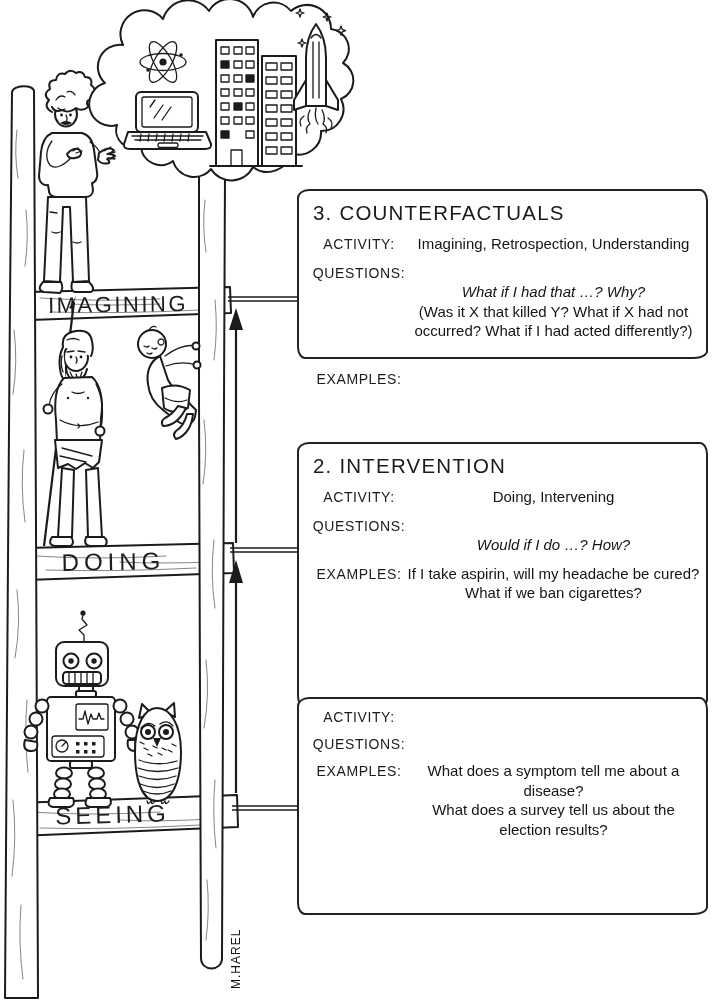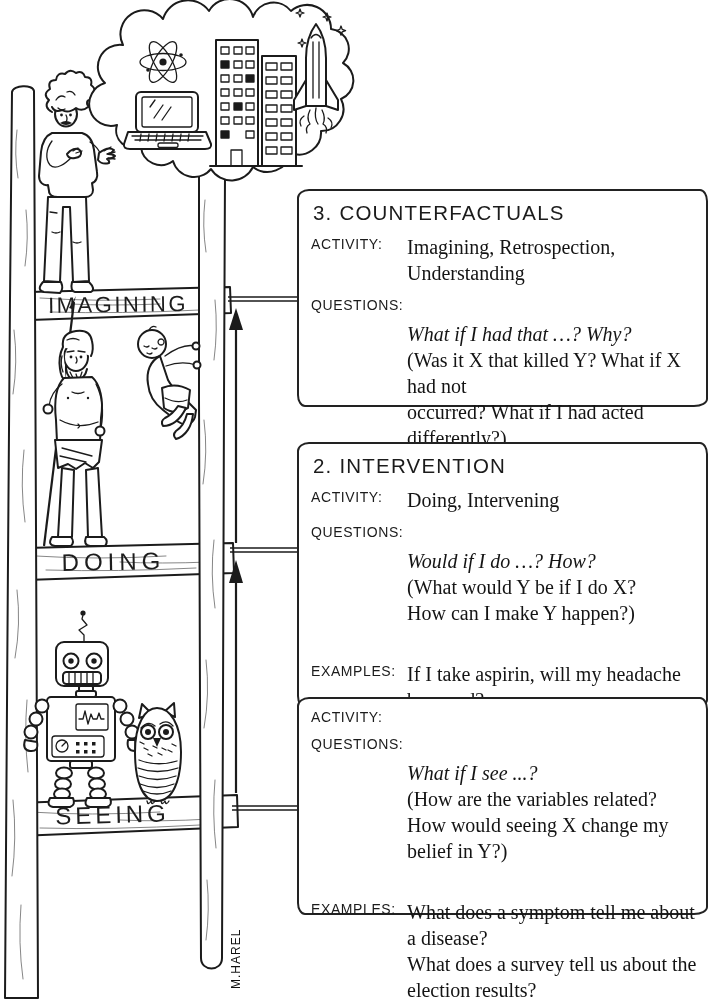--- a/index.html
+++ b/index.html
@@ -24,29 +24,29 @@
   #label-imagining { left:32px; top:292px; width:172px; font-size:22px; letter-spacing:2.5px; transform:rotate(-0.8deg); }
   #label-doing     { left:36px; top:548px; width:155px; font-size:24px; letter-spacing:5px;   transform:rotate(-1.2deg); }
   #label-seeing    { left:30px; top:801px; width:165px; font-size:24px; letter-spacing:4px;   transform:rotate(-1.6deg); }
 
   .info-box {
     position:absolute; left:297px; width:411px; box-sizing:border-box;
     background:#fff; border:2px solid #222;
     border-radius:12px 8px 14px 8px / 9px 12px 8px 12px;
     padding:8px 6px 6px 12px;
   }
-  #box-counterfactuals { top:189px; height:218px; }
+  #box-counterfactuals { top:189px; height:170px; }
   #box-intervention    { top:442px; height:266px; }
   #box-association     { top:697px; height:218px; }
 
   .box-title { font-size:20.5px; letter-spacing:1.2px; margin:2px 0 9px 2px; }
-  .box-row   { display:grid; grid-template-columns:96px 1fr; margin-bottom:9px; }
+  .box-row   { display:grid; grid-template-columns:96px 1fr; margin-bottom:9px;text-align:center; }
   .row-label { font-size:14px; letter-spacing:0.6px; padding-top:2px; }
   .row-text  {
-    font-family:Liberation Serif, serif; font-size:20px; line-height:1.3;
+    font-family:Liberation Sans, sans-serif; font-size:15px; line-height:1.3;
     white-space:pre-line; color:#141414;
   }
   .q-lead { font-style:italic; }
 </style>
 </head>
 <body>
 
 <div class="canvas">
 
   <svg class="art" width="714" height="1000" viewBox="0 0 714 1000">
@@ -343,42 +343,35 @@
   <div class="info-box" id="box-intervention">
     <div class="box-title">2. INTERVENTION</div>
     <div class="box-row">
       <div class="row-label">ACTIVITY:</div>
       <div class="row-text">Doing, Intervening</div>
     </div>
     <div class="box-row">
       <div class="row-label">QUESTIONS:</div>
       <div class="row-text">
         <span class="q-lead">Would if I do …? How?</span>
-        <div class="q-detail">(What would Y be if I do X?
-How can I make Y happen?)</div>
       </div>
     </div>
     <div class="box-row">
       <div class="row-label">EXAMPLES:</div>
       <div class="row-text">If I take aspirin, will my headache be cured?
 What if we ban cigarettes?</div>
     </div>
   </div>
 
   <div class="info-box" id="box-association">
     <div class="box-row">
       <div class="row-label">ACTIVITY:</div>
     </div>
     <div class="box-row">
       <div class="row-label">QUESTIONS:</div>
-      <div class="row-text">
-        <span class="q-lead">What if I see ...?</span>
-        <div class="q-detail">(How are the variables related?
-How would seeing X change my belief in Y?)</div>
-      </div>
     </div>
     <div class="box-row">
       <div class="row-label">EXAMPLES:</div>
       <div class="row-text">What does a symptom tell me about a disease?
 What does a survey tell us about the
 election results?</div>
     </div>
   </div>
 
 </div>

